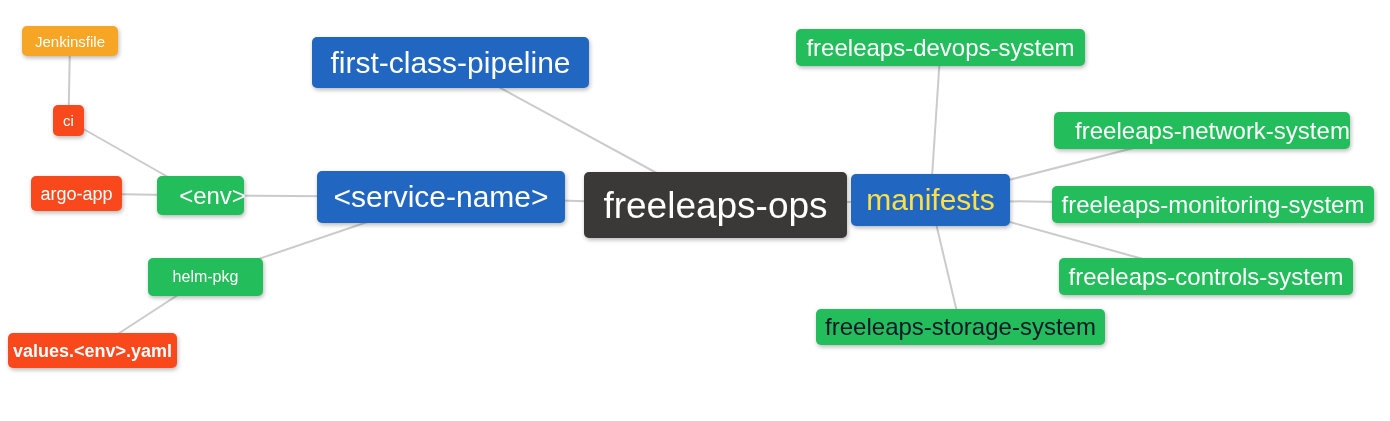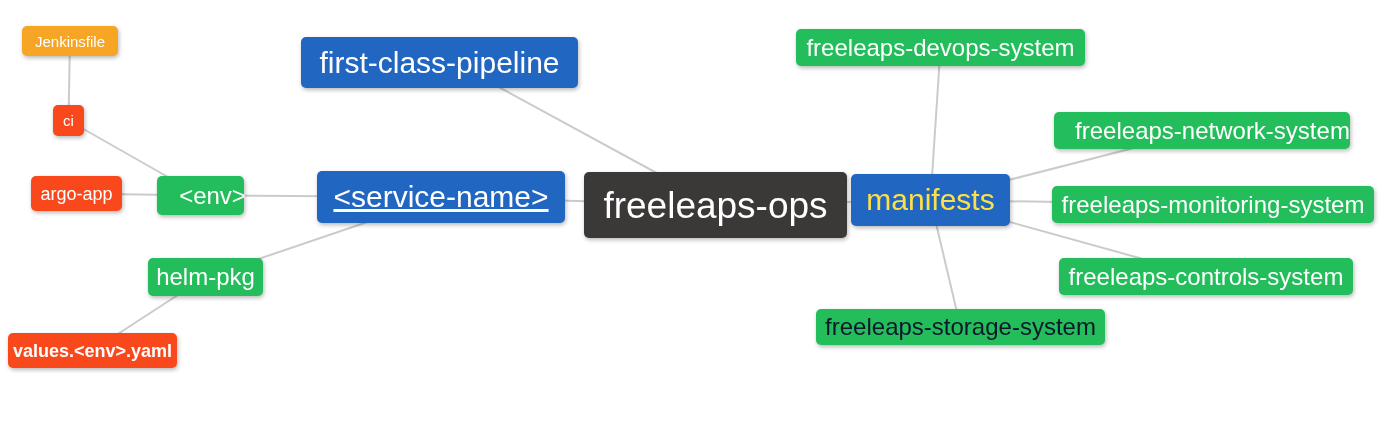--- a/index.html
+++ b/index.html
@@ -57,24 +57,24 @@
       <line x1="930.5" y1="200" x2="1202" y2="130.5" stroke="#CBCBCB" stroke-width="2"></line>
       <line x1="930.5" y1="200" x2="1213" y2="204.5" stroke="#CBCBCB" stroke-width="2"></line>
       <line x1="930.5" y1="200" x2="1206" y2="276.5" stroke="#CBCBCB" stroke-width="2"></line>
       <line x1="930.5" y1="200" x2="960.5" y2="327" stroke="#CBCBCB" stroke-width="2"></line>
     </svg>
   <div id="nodes">
       <div class="node" style="left: 22px; top: 26px; width: 96px; height: 30px; font-size: 15px; background: rgb(247, 165, 37); color: rgb(255, 255, 255);">Jenkinsfile</div>
       <div class="node" style="left: 53px; top: 105px; width: 31px; height: 31px; font-size: 15px; background: rgb(250, 72, 29); color: rgb(255, 255, 255);">ci</div>
       <div class="node" style="left: 31px; top: 176px; width: 91px; height: 35px; font-size: 18px; background: rgb(250, 72, 29); color: rgb(255, 255, 255);">argo-app</div>
       <div class="node" style="left: 157px; top: 176px; width: 87px; height: 39px; font-size: 24px; background: rgb(35, 190, 91); color: rgb(255, 255, 255); padding-left: 24px;">&lt;env&gt;</div>
-      <div class="node" style="left: 148px; top: 258px; width: 115px; height: 38px; font-size: 24px; background: rgb(35, 190, 91); color: rgb(255, 255, 255); text-align: center;">helm-pkg</div>
+      <div class="node" style="left: 148px; top: 258px; width: 115px; height: 38px; font-size: 16px; background: rgb(35, 190, 91); color: rgb(255, 255, 255); text-align: center;">helm-pkg</div>
       <div class="node" style="left: 8px; top: 333px; width: 169px; height: 35px; font-size: 18px; background: rgb(250, 72, 29); color: rgb(255, 255, 255); font-weight: bold;">values.&lt;env&gt;.yaml</div>
-      <div class="node" style="left: 301px; top: 37px; width: 277px; height: 51px; font-size: 30px; background: rgb(33, 102, 193); color: rgb(255, 255, 255);">first-class-pipeline</div>
-      <div class="node" style="left: 317px; top: 171px; width: 248px; height: 52px; font-size: 30px; background: rgb(33, 102, 193); color: rgb(255, 255, 255); text-decoration: underline;">&lt;service-name&gt;</div>
+      <div class="node" style="left: 312px; top: 37px; width: 277px; height: 51px; font-size: 30px; background: rgb(33, 102, 193); color: rgb(255, 255, 255);">first-class-pipeline</div>
+      <div class="node" style="left: 317px; top: 171px; width: 248px; height: 52px; font-size: 30px; background: rgb(33, 102, 193); color: rgb(255, 255, 255);">&lt;service-name&gt;</div>
       <div class="node" style="left: 584px; top: 172px; width: 263px; height: 66px; font-size: 37px; background: rgb(59, 56, 56); color: rgb(255, 255, 255);">freeleaps-ops</div>
       <div class="node" style="left: 851px; top: 174px; width: 159px; height: 52px; font-size: 30px; background: rgb(33, 102, 193); color: #fde047;">manifests</div>
       <div class="node" style="left: 796px; top: 29px; width: 289px; height: 37px; font-size: 24px; background: rgb(35, 190, 91); color: rgb(255, 255, 255);">freeleaps-devops-system</div>
       <div class="node" style="left: 1054px; top: 112px; width: 296px; height: 37px; font-size: 24px; background: rgb(35, 190, 91); color: rgb(255, 255, 255); padding-left: 21px;">freeleaps-network-system</div>
       <div class="node" style="left: 1052px; top: 186px; width: 322px; height: 37px; font-size: 24px; background: rgb(35, 190, 91); color: rgb(255, 255, 255);">freeleaps-monitoring-system</div>
       <div class="node" style="left: 1059px; top: 258px; width: 294px; height: 37px; font-size: 24px; background: rgb(35, 190, 91); color: rgb(255, 255, 255);">freeleaps-controls-system</div>
       <div class="node" style="left: 816px; top: 309px; width: 289px; height: 36px; font-size: 24px; background: rgb(35, 190, 91); color: #0f172a;">freeleaps-storage-system</div>
     </div>
 </div>
 

